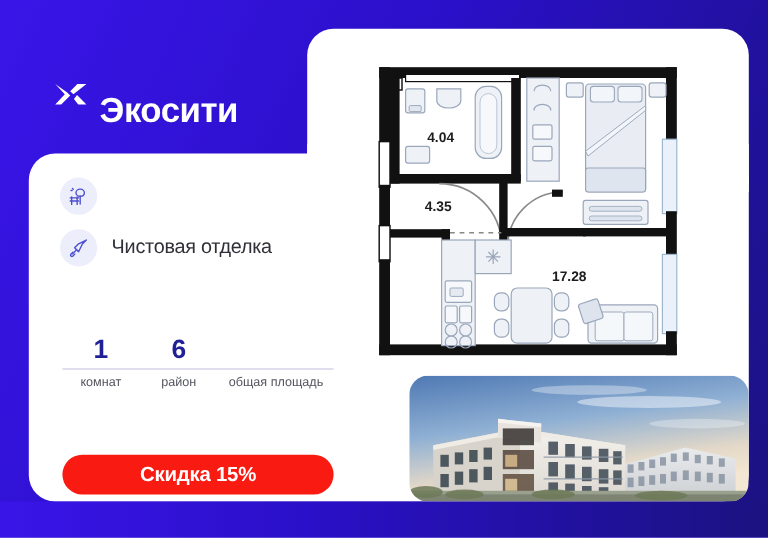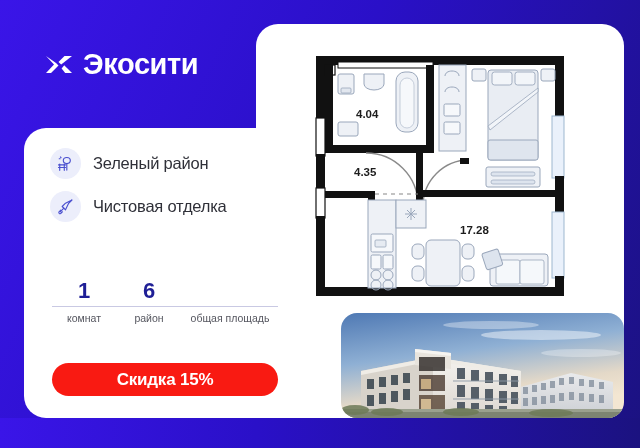--- a/index.html
+++ b/index.html
@@ -65,20 +65,21 @@
     height: 26px;
     display: block;
   }
   .logo-text {
     color: #ffffff;
     font-size: 29px;
     font-weight: bold;
     letter-spacing: -0.4px;
     line-height: 1;
     white-space: nowrap;
+    margin-top: 29px;
   }
 
   
   .features {
     position: absolute;
     left: 50px;
     top: 142px;
     width: 240px;
   }
   .feature-row {
@@ -146,21 +147,21 @@
     text-align: center;
     font-size: 10.5px;
     color: #55565f;
     line-height: 1.2;
   }
 
   
   .discount-btn {
     position: absolute;
     left: 52px;
-    top: 363px;
+    top: 379px;
     width: 226px;
     height: 33px;
     background: #f91a12;
     border: none;
     border-radius: 17px;
     color: #ffffff;
     font-family: "Liberation Sans", sans-serif;
     font-size: 17px;
     font-weight: bold;
     letter-spacing: -0.2px;
@@ -230,21 +231,20 @@
         <svg width="21" height="21" viewBox="0 0 24 24" fill="none" stroke="#4a4fcf" stroke-width="1.3" stroke-linecap="round" stroke-linejoin="round">
           <path d="M13.5 5.2c2.3 0 4 1.6 4 3.5 0 1.9-1.7 3.4-4 3.4-2.2 0-4-1.5-4-3.4 0-1.9 1.8-3.5 4-3.5z"></path>
           <path d="M13.5 12.1v7.4"></path>
           <path d="M4 13.6h8"></path>
           <path d="M4 16.6h8"></path>
           <path d="M5.4 12.6v7.2"></path>
           <path d="M10.6 12.6v7.2"></path>
           <path d="M6.2 4.6l.7.7M4.8 6.6h1"></path>
         </svg>
       </span>
-      <span class="feature-label">Зеленый район</span>
     </div>
 
     <div class="feature-row">
       <span class="feature-icon">
         <svg width="21" height="21" viewBox="0 0 24 24" fill="none" stroke="#4a4fcf" stroke-width="1.3" stroke-linecap="round" stroke-linejoin="round">
           <path d="M19.4 4.6L12 8.2 8.2 12l3.8 3.8 3.6-7.4z"></path>
           <path d="M10.2 13.8l-4 4"></path>
           <path d="M6.6 16.2l-2 2a1.3 1.3 0 0 0 1.8 1.8l2-2"></path>
         </svg>
       </span>

